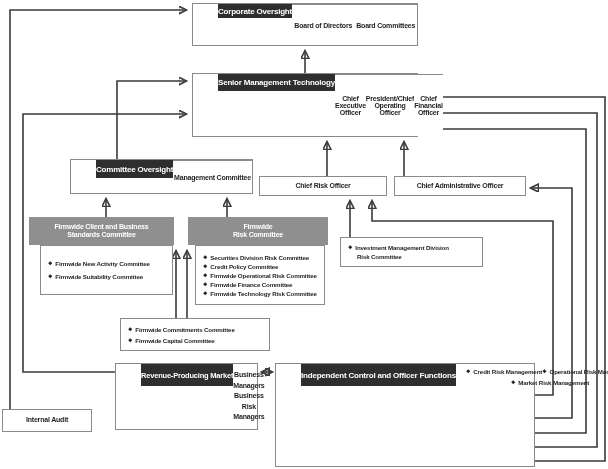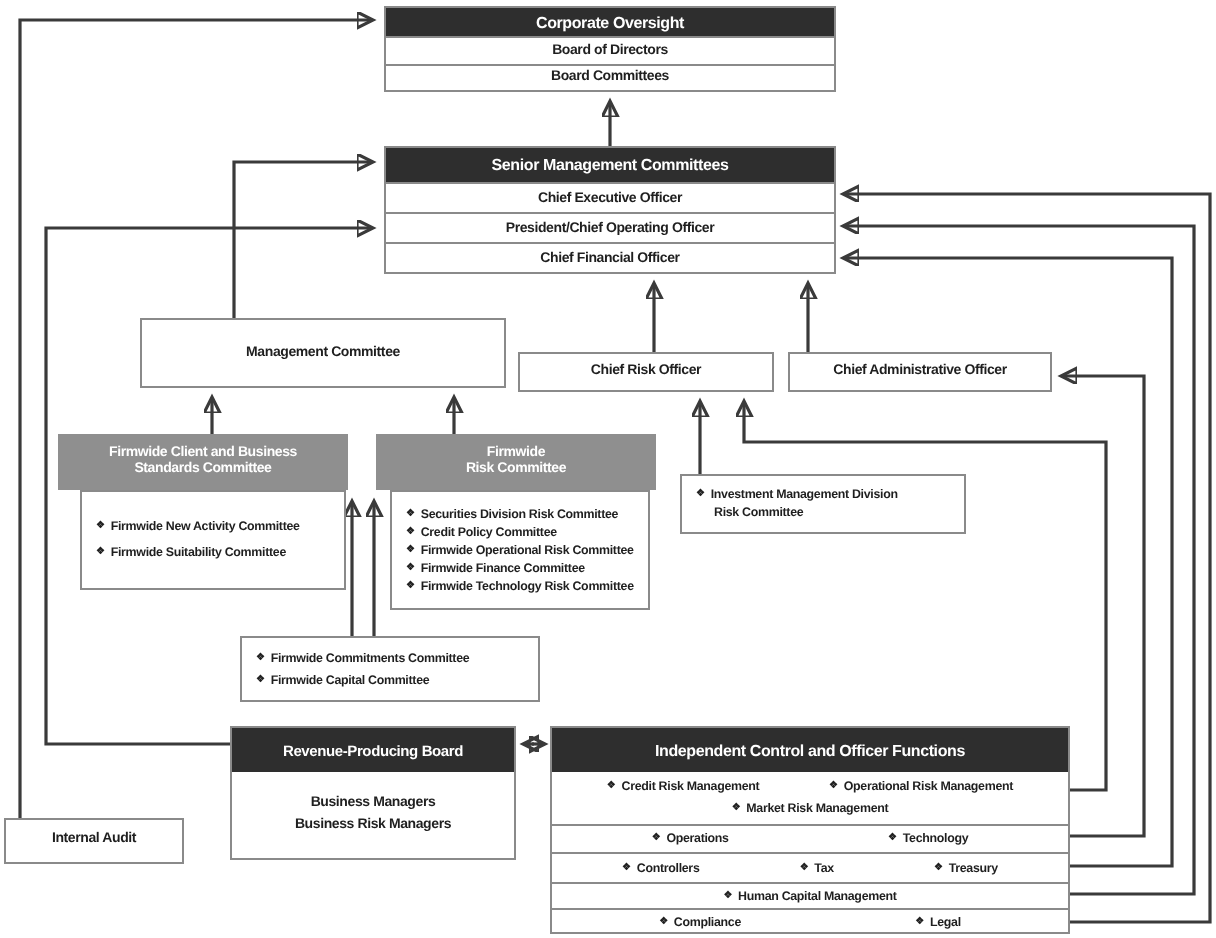--- a/index.html
+++ b/index.html
@@ -4,21 +4,21 @@
 <style>
   html,body{margin:0;padding:0;background:#fff;}
   #canvas{
     position:relative;width:608px;height:469px;background:#fff;overflow:hidden;
     font-family:"Liberation Sans",sans-serif;color:#1f1f1f;
   }
   .box{position:absolute;background:#fff;border:1px solid #8a8a8a;box-sizing:border-box;}
   .noborder{border:none;}
   .hdr-dark{background:#2e2e2e;color:#fff;font-weight:bold;display:flex;align-items:center;justify-content:center;text-align:center;}
   .hdr-gray{background:#8f8f8f;color:#fff;font-weight:bold;display:flex;align-items:center;justify-content:center;text-align:center;line-height:1.15;}
-  .stack{display:flex;flex-direction:column;}
+  .stack{display:flex;flex-direction:row;padding-left:25px;}
   .row{flex:1;display:flex;align-items:center;justify-content:center;font-weight:bold;border-top:1px solid #8a8a8a;text-align:center;background:#fff;}
   .row:first-child{border-top:none;}
   .fs8{font-size:8px;letter-spacing:-0.2px;}
   .fs75{font-size:7.5px;letter-spacing:-0.2px;}
   .fs7{font-size:7px;letter-spacing:-0.2px;}
   .fs6{font-size:6.2px;letter-spacing:-0.15px;}
   .items{display:flex;flex-direction:column;justify-content:center;gap:3px;padding:3px 0 3px 7px;box-sizing:border-box;height:100%;}
   .itm{display:flex;align-items:baseline;font-weight:bold;white-space:nowrap;}
   .blt{font-size:5px;margin-right:3px;flex:none;position:relative;top:-1px;}
   .sec{display:flex;align-items:center;justify-content:space-around;border-top:1px solid #8a8a8a;box-sizing:border-box;padding:0 10px;}
@@ -58,27 +58,28 @@
     <path d="M266,372 L272,372" marker-end="url(#arr)"></path>
   </svg>
 
   <div class="box stack" style="left:192px;top:3px;width:226px;height:43px;">
     <div class="hdr-dark fs8" style="height:14px;flex:none;">Corporate Oversight</div>
     <div class="row fs7">Board of Directors</div>
     <div class="row fs7">Board Committees</div>
   </div>
 
   <div class="box stack" style="left:192px;top:73px;width:226px;height:64px;">
-    <div class="hdr-dark fs8" style="height:17px;flex:none;">Senior Management Committees</div>
+    <div class="hdr-dark fs8" style="height:17px;flex:none;">Senior Management Technology</div>
     <div class="row fs7">Chief Executive Officer</div>
     <div class="row fs7">President/Chief Operating Officer</div>
     <div class="row fs7">Chief Financial Officer</div>
   </div>
 
   <div class="box stack" style="left:70px;top:159px;width:183px;height:35px;">
+    <div class="hdr-dark fs8" style="height:18px;flex:none;">Committee Oversight</div>
     <div class="row fs7">Management Committee</div>
   </div>
 
   <div class="box centerbody fs7" style="left:259px;top:176px;width:128px;height:20px;">Chief Risk Officer</div>
 
   <div class="box centerbody fs7" style="left:394px;top:176px;width:132px;height:20px;">Chief Administrative Officer</div>
 
   <div class="box hdr-gray fs7 noborder" style="left:29px;top:217px;width:145px;height:28px;">
     <div>
       <div>Firmwide Client and Business</div>
@@ -146,21 +147,21 @@
           <span>Firmwide Commitments Committee</span>
         </div>
       <div class="itm">
           <span class="blt">❖</span>
           <span>Firmwide Capital Committee</span>
         </div>
     </div>
   </div>
 
   <div class="box stack" style="left:115px;top:363px;width:143px;height:67px;">
-    <div class="hdr-dark fs75" style="height:22px;flex:none;">Revenue-Producing Board</div>
+    <div class="hdr-dark fs75" style="height:22px;flex:none;">Revenue-Producing Market</div>
     <div class="centerbody fs7" style="flex:1;">
       <div>Business Managers</div>
       <div>Business Risk Managers</div>
     </div>
   </div>
 
   <div class="box stack" style="left:275px;top:363px;width:260px;height:104px;">
     <div class="hdr-dark fs8" style="height:22px;flex:none;">Independent Control and Officer Functions</div>
     <div style="height:26px;flex:none;display:flex;flex-direction:column;justify-content:space-evenly;">
       <div class="sec fs6" style="border-top:none;height:auto;">

